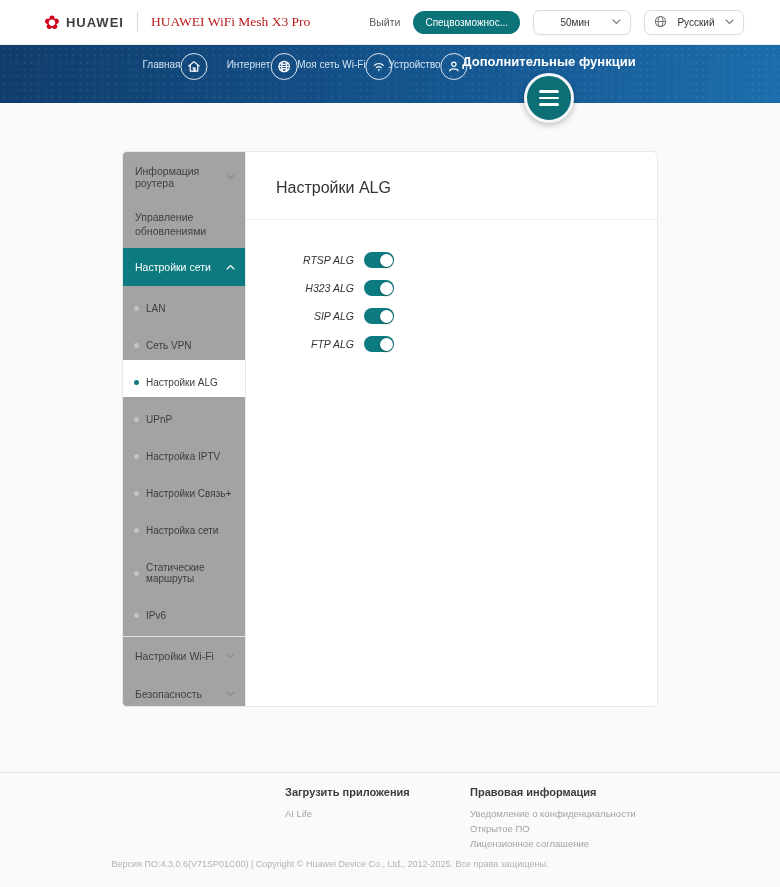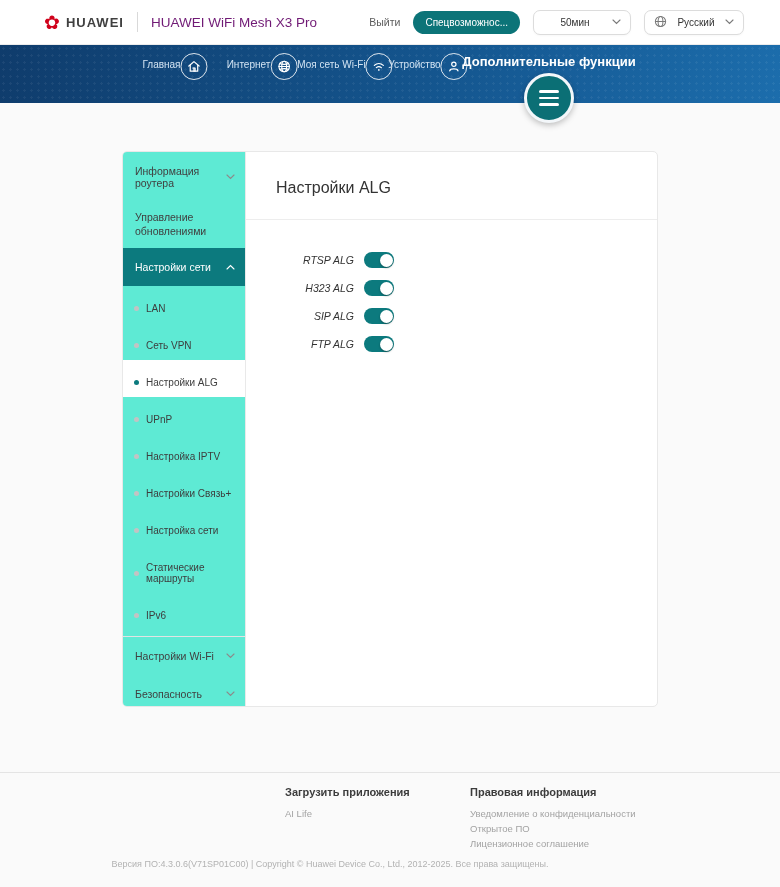--- a/index.html
+++ b/index.html
@@ -5,21 +5,21 @@
   * { margin:0; padding:0; box-sizing:border-box; }
   html,body { width:780px; height:887px; }
   body { font-family:"Liberation Sans","DejaVu Sans",sans-serif; background:#fafafa; color:#333; position:relative; overflow:hidden; }
 
   
   .app-header { height:45px; background:#fff; border-bottom:1px solid #ececec; display:flex; align-items:center; justify-content:space-between; padding:0 36px 0 44px; }
   .brand { display:flex; align-items:center; }
   .logo-flower { color:#d0021b; font-size:19px; line-height:1; margin-right:6px; }
   .logo-word { font-size:13px; font-weight:bold; letter-spacing:1px; color:#404040; }
   .brand-sep { width:1px; height:20px; background:#d9d9d9; margin:0 13px; }
-  .product-title { font-size:13.5px; color:#701a75; }
+  .product-title { font-size:13.5px; color:#b91c1c;font-family:Liberation Serif, serif; }
   .header-right { display:flex; align-items:center; gap:13px; }
   .logout { font-size:10.5px; color:#5c5c5c; cursor:pointer; }
   .pill-btn { background:#0c7478; color:#fff; font-size:10px; border:none; border-radius:13px; padding:6px 12px; cursor:pointer; }
   .select-box { background:#fff; border:1px solid #dcdcdc; border-radius:7px; height:25px; display:flex; align-items:center; font-size:10px; color:#333; box-shadow:0 1px 2px rgba(0,0,0,0.03); cursor:pointer; }
   .select-timeout { width:98px; justify-content:center; position:relative; padding-right:14px; }
   .select-timeout .chev { position:absolute; right:9px; }
   .select-lang { width:100px; justify-content:space-between; padding:0 9px; }
   .chev svg, .sb-chev svg { display:block; }
 
   
@@ -29,21 +29,21 @@
     background-size:7px 7px, 100% 100%; }
   .nav-tab { position:absolute; top:8px; transform:translateX(-50%); display:flex; flex-direction:row; align-items:center; cursor:pointer; }
   .nav-tab-label { font-size:10px; color:#d3e4f3; margin-bottom:4px; white-space:nowrap; }
   .nav-icon-circle { width:27px; height:27px; border:1.2px solid rgba(255,255,255,0.85); border-radius:50%; display:flex; align-items:center; justify-content:center; }
   .adv-label { position:absolute; left:549px; top:9px; transform:translateX(-50%); font-size:13px; font-weight:bold; color:#fff; white-space:nowrap; }
   .menu-circle { position:absolute; left:549px; top:28px; transform:translateX(-50%); width:50px; height:50px; border-radius:50%; background:#0b6f75; border:3px solid #f3f7fa; box-shadow:0 2px 6px rgba(0,0,0,0.25); z-index:5; display:flex; flex-direction:column; align-items:center; justify-content:center; gap:4px; cursor:pointer; }
   .menu-circle .bar { width:20px; height:2.6px; background:#fff; border-radius:2px; }
 
   
   .card { position:absolute; left:122px; top:151px; width:536px; height:556px; background:#fff; border:1px solid #e8e8e8; border-radius:5px; display:flex; overflow:hidden; }
-  .sidebar { width:123px; background:#5eead4; border-right:1px solid #e9e9e9; font-size:10.5px; color:#404040; }
+  .sidebar { width:123px; background:#a3a3a3; border-right:1px solid #e9e9e9; font-size:10.5px; color:#404040; }
   .sb-row { display:flex; align-items:center; justify-content:space-between; padding:13px 10px 13px 12px; cursor:pointer; }
   .sb-row.two-line { padding:8px 6px 10px 12px; line-height:1.35; }
   .sb-row.selected { background:#0c7a7e; color:#fff; }
   .sb-sub { display:flex; align-items:center; gap:7px; padding:17px 6px 9px 11px; cursor:pointer; font-size:10px; color:#3d3d3d; }
   .sb-sub .dot { width:5px; height:5px; border-radius:50%; background:#c3c3c3; flex:none; }
   .sb-sub.active { background:#fff; }
   .sb-sub.active .dot { background:#0c7a7e; }
   .sb-bottom { border-top:1px solid #e3e3e3; margin-top:6px; }
   .sb-chev { color:#8b8b8b; display:flex; }
   .sb-row.selected .sb-chev { color:#fff; }

